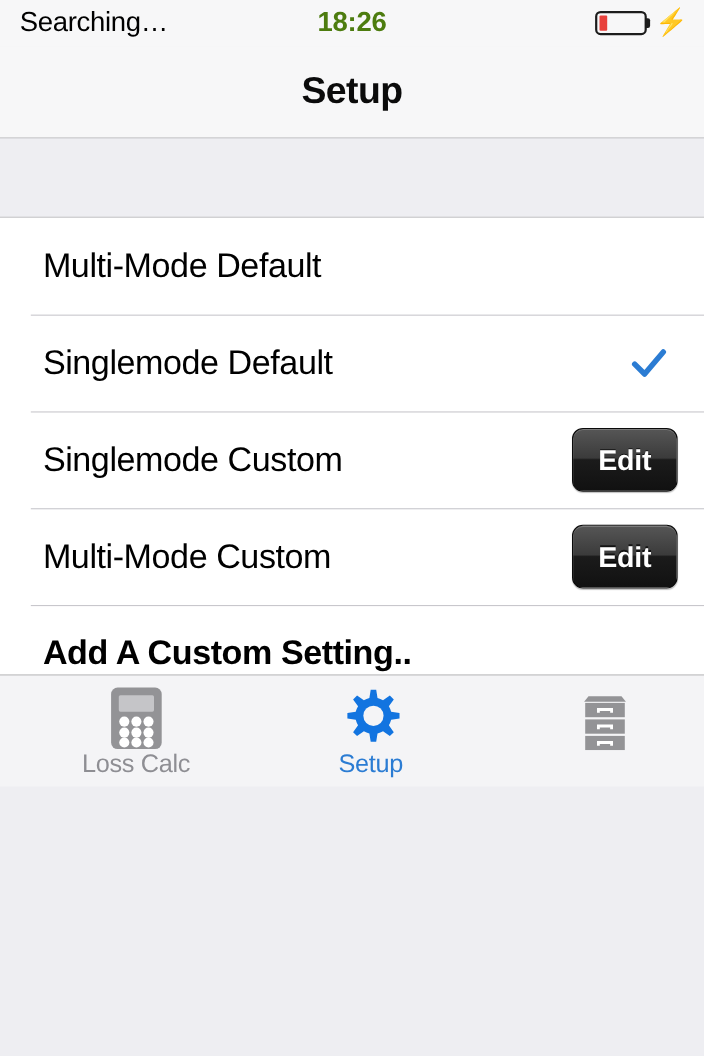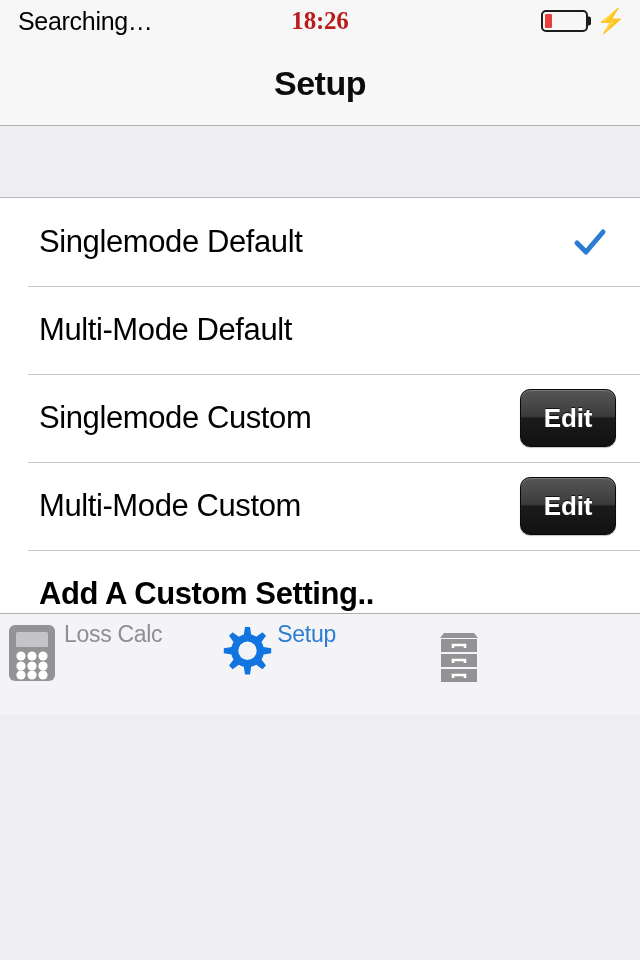--- a/index.html
+++ b/index.html
@@ -41,23 +41,22 @@
     color: #000;
     letter-spacing: -0.3px;
   }
   .status-time {
     position: absolute;
     left: 50%;
     top: 50%;
     transform: translate(-50%, -50%);
     font-size: 25px;
     font-weight: bold;
-    color: #b91c1c;
+    color: #4d7c0f;
     letter-spacing: -0.2px;
-    font-family: Liberation Serif, serif;
   }
   .status-right {
     position: absolute;
     right: 14px;
     top: 50%;
     transform: translateY(-50%);
     display: flex;
     align-items: center;
     gap: 3px;
   }
@@ -199,25 +198,26 @@
   .tab-bar {
     flex: 0 0 102px;
     height: 102px;
     background: #f4f4f6;
     border-top: 1px solid #b0b0b2;
     display: flex;
   }
   .tab {
     flex: 1 1 25%;
     display: flex;
-    flex-direction: row;
-    align-items: flex-start;
+    flex-direction: column;
+    align-items: center;
     justify-content: flex-start;
     padding-top: 9px;
     cursor: pointer;
+    padding-left: 34px;
   }
   .tab-icon {
     height: 60px;
     width: 64px;
     display: flex;
     align-items: center;
     justify-content: center;
   }
   .tab-icon svg { display: block; }
   .tab-label {
@@ -251,30 +251,30 @@
     <div class="nav-title">Setup</div>
   </div>
 
   <div class="table-scroll">
 
     <div class="section-header-gap"></div>
 
     <div class="section">
 
       <div class="row">
+        <span class="row-label">Multi-Mode Default</span>
+      </div>
+
+      <div class="row">
         <span class="row-label">Singlemode Default</span>
         <span class="check-icon">
           <svg width="38" height="38" viewBox="0 0 38 38">
             <polyline points="6,20 15,29 32,9" fill="none" stroke="#2b7cd3" stroke-width="5" stroke-linecap="round" stroke-linejoin="round"></polyline>
           </svg>
         </span>
-      </div>
-
-      <div class="row">
-        <span class="row-label">Multi-Mode Default</span>
       </div>
 
       <div class="row">
         <span class="row-label">Singlemode Custom</span>
         <span class="edit-button">Edit</span>
       </div>
 
       <div class="row">
         <span class="row-label">Multi-Mode Custom</span>
         <span class="edit-button">Edit</span>

